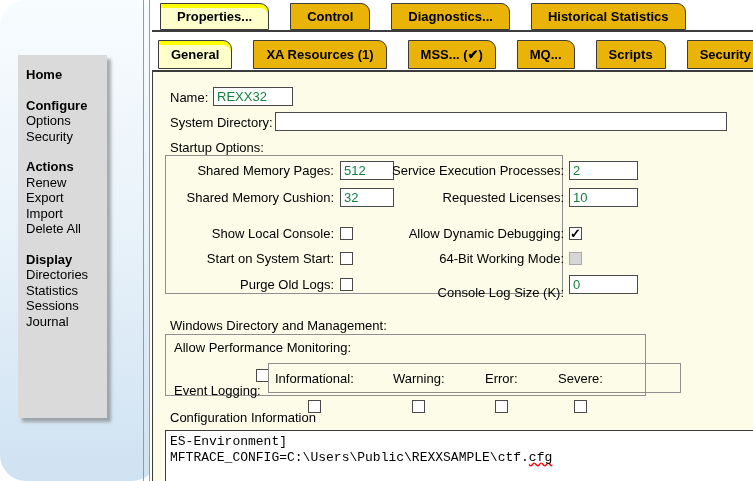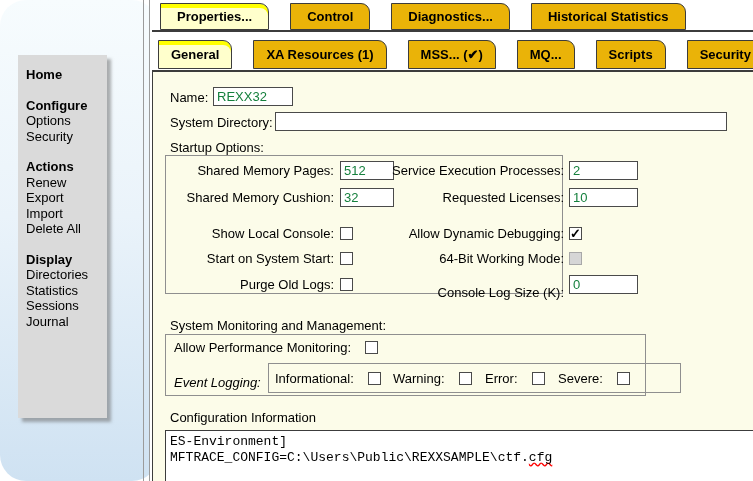--- a/index.html
+++ b/index.html
@@ -92,21 +92,21 @@
 
   .cb {
     width: 13px; height: 13px;
     border: 1px solid #4a4a4a; background: #ffffff;
     display: inline-flex; align-items: center; justify-content: center;
     font-size: 12px; font-weight: bold; line-height: 1;
     margin-top: 3px;
   }
   .cb.disabled { background: #d6d6d6; border-color: #a8a8a8; }
 
-  .pair { display: inline-flex; align-items: center; gap: 14px; }
+  .pair { display: inline-flex; align-items: center; gap: 14px; flex-direction: column; }
   .pair .cb { margin-top: 0; }
 
   .inner-box { position: absolute; border: 1px solid #8f8f8f; }
 
   .config-area {
     position: absolute; left: 12px; right: 0; top: 358px; bottom: 0;
     background: #ffffff; border: 1px solid #3c3c3c; border-right: none; border-bottom: none;
     font-family: "Liberation Mono", monospace;
     font-size: 13px; line-height: 16px;
     padding: 3px 4px; white-space: pre; overflow: hidden;
@@ -211,28 +211,28 @@
           <span class="c2-field cb disabled"></span>
         </div>
         <div class="gb-row" style="top:116px;">
           <span class="c1-label lbl" style="top:5px;">Purge Old Logs:</span>
           <span class="c1-field cb" style="margin-top:6px;"></span>
           <span class="c2-label lbl" style="top:5px;margin-top:8px;">Console Log Size (K):</span>
           <input class="c2-field txt" style="width: 69px; top: 3px;" type="text" value="0">
         </div>
       </div>
 
-      <span class="abs lbl" style="left:17px; top:246px;">System Monitoring and Management:</span>
+      <span class="abs lbl" style="left:17px; top:246px;">Windows Directory and Management:</span>
 
       <div class="groupbox" style="left:12px; top:262px; width:481px; height:62px;">
         <div class="abs pair" style="left:8px; top:5px;">
           <span class="lbl">Allow Performance Monitoring:</span>
           <span class="cb"></span>
         </div>
-        <span class="abs lbl" style="left:8px; top:40px;font-style:italic;">Event Logging:</span>
+        <span class="abs lbl" style="left:8px; top:48px;">Event Logging:</span>
         <div class="inner-box" style="left:102px; top:28px; width:413px; height:30px;">
           <div class="abs pair" style="left:6px; top:7px;">
             <span class="lbl">Informational:</span>
             <span class="cb"></span>
           </div>
           <div class="abs pair" style="left:124px; top:7px;">
             <span class="lbl">Warning:</span>
             <span class="cb"></span>
           </div>
           <div class="abs pair" style="left:216px; top:7px;">

